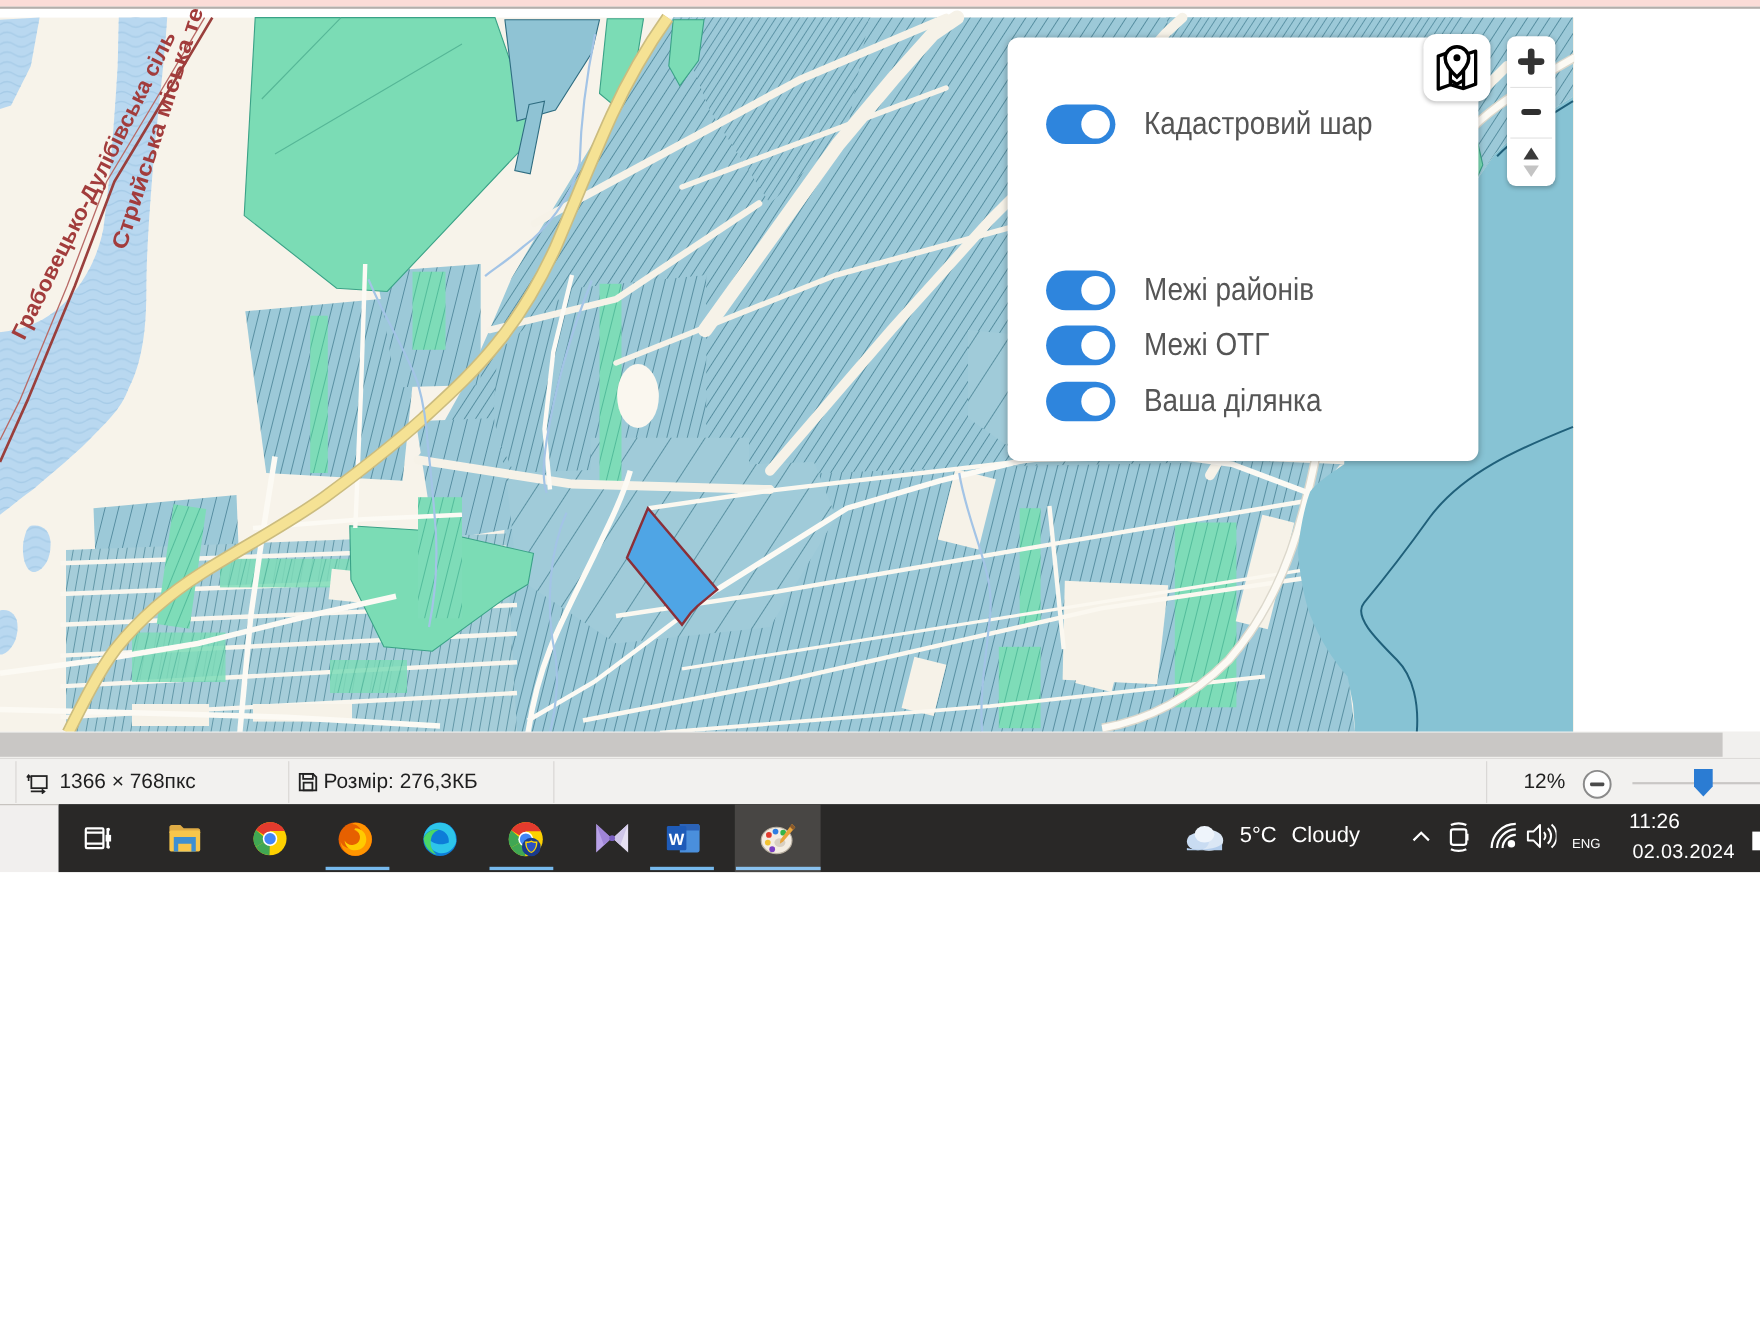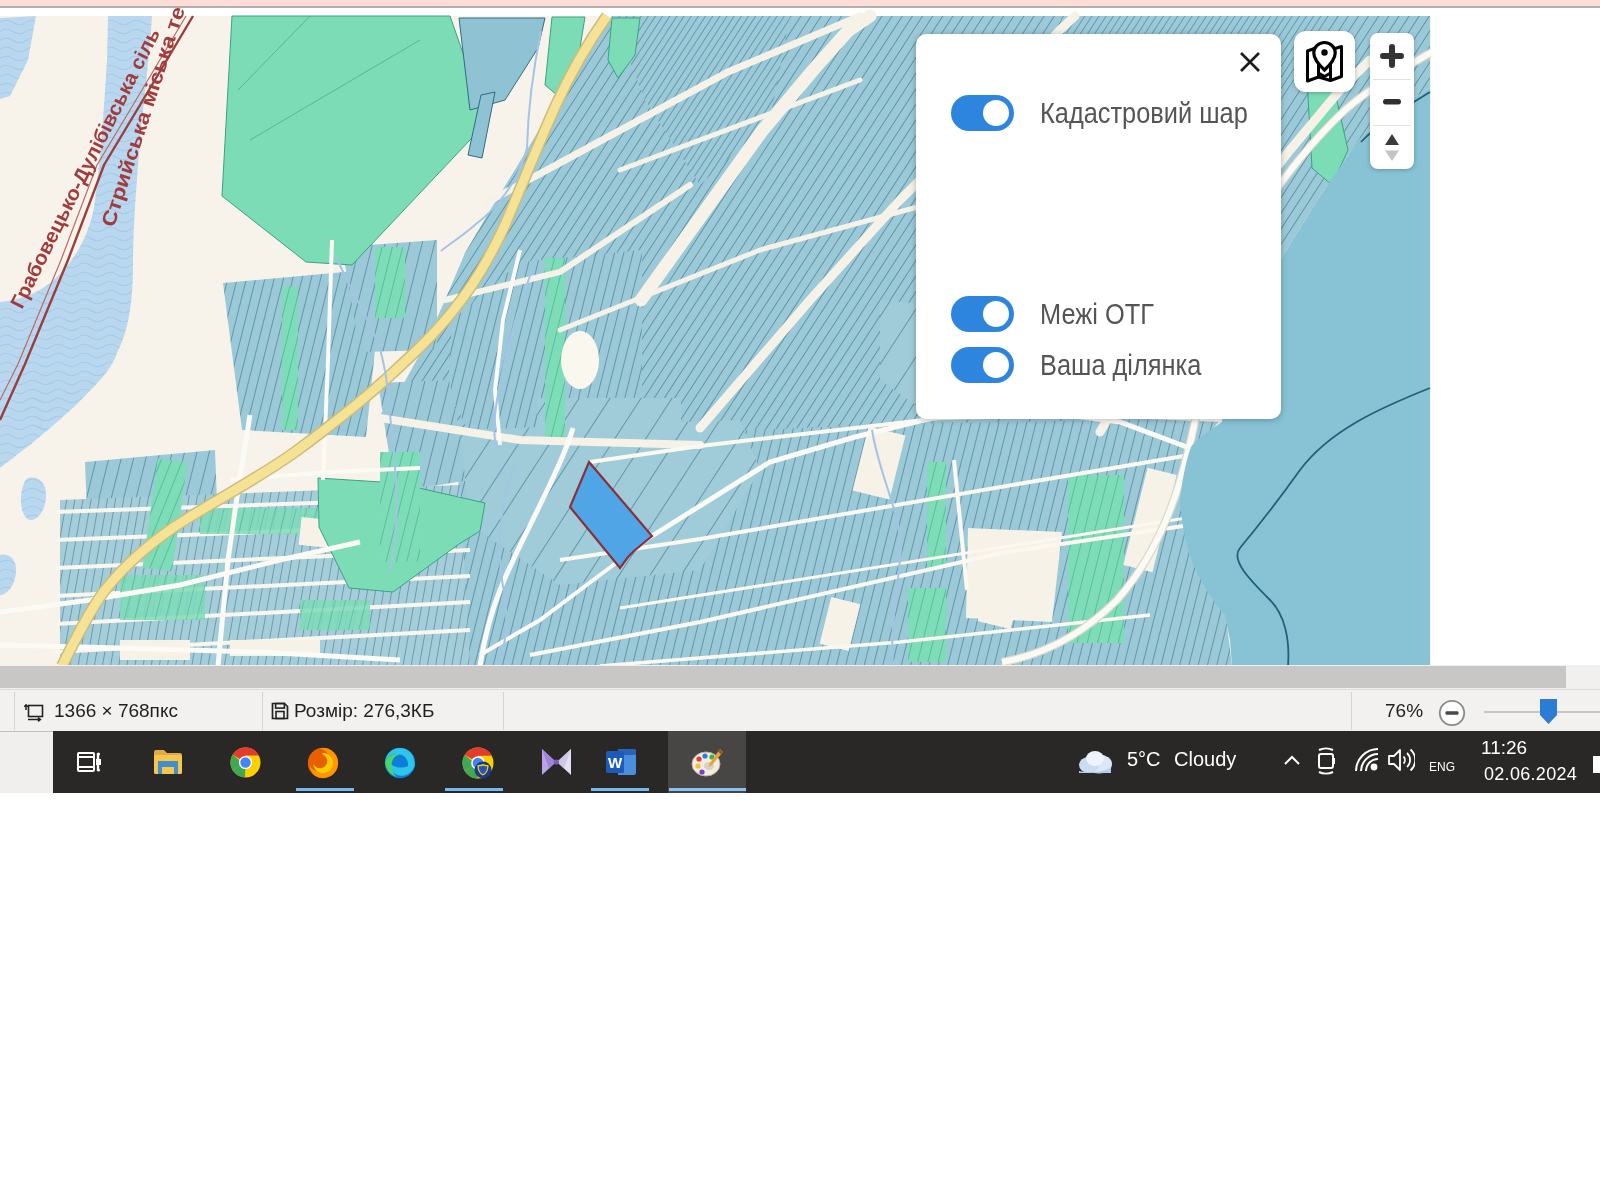--- a/index.html
+++ b/index.html
@@ -2,21 +2,21 @@
 <html><head>
 <meta charset="utf-8">
 <style>
   html,body{margin:0;padding:0;width:1600px;height:1200px;background:#ffffff;overflow:hidden;}
   *{box-sizing:border-box;}
   body{font-family:"Liberation Sans", sans-serif;}
   #pinkbar{position:absolute;left:0;top:0;width:1600px;height:6px;background:#fbdcd7;}
   #grayline{position:absolute;left:0;top:6px;width:1600px;height:2px;background:#b3afab;}
   #mapwrap{position:absolute;left:0;top:0;width:1431px;height:666px;}
   
-  #panel{position:absolute;left:916px;top:34px;width:365px;height:385px;background:#fff;border-radius:10px;box-shadow:0 1px 6px rgba(0,0,0,.28);}
+  #panel{position:absolute;left:916px;top:34px;width:428px;height:385px;background:#fff;border-radius:10px;box-shadow:0 1px 6px rgba(0,0,0,.28);}
   .togglerow{position:absolute;left:35px;width:320px;height:36px;}
   .track{position:absolute;left:0;top:0;width:63px;height:36px;border-radius:18px;background:#2e85dd;}
   .track.off{background:#c9c7c5;}
   .knob{position:absolute;top:5px;width:26px;height:26px;border-radius:50%;background:#fff;}
   .track .knob{right:5px;}
   .track.off .knob{left:5px;}
   .tlabel{position:absolute;left:89px;top:0;height:36px;line-height:36px;font-size:29px;color:#555;white-space:nowrap;transform:scaleX(0.875);transform-origin:left center;}
   #closex{position:absolute;right:20px;top:17px;width:22px;height:22px;}
   
   #locbtn{position:absolute;left:1294px;top:31px;width:61px;height:61px;background:#fff;border-radius:12px;box-shadow:0 1px 4px rgba(0,0,0,.25);}
@@ -227,20 +227,26 @@
 <div id="panel">
  <svg id="closex" viewBox="0 0 22 22">
       <path d="M2,2 L20,20 M20,2 L2,20" stroke="#1c1c1c" stroke-width="2.6" fill="none"></path>
     </svg>
  <div class="togglerow" style="top:61px">
       <div class="track">
         <div class="knob"></div>
       </div>
       <div class="tlabel">Кадастровий шар</div>
     </div>
+ <div class="togglerow" style="top:212px">
+      <div class="track">
+        <div class="knob"></div>
+      </div>
+      <div class="tlabel">Межі районів</div>
+    </div>
  <div class="togglerow" style="top:313px">
       <div class="track">
         <div class="knob"></div>
       </div>
       <div class="tlabel">Ваша ділянка</div>
     </div>
  <div class="togglerow" style="top:262px">
       <div class="track">
         <div class="knob"></div>
       </div>
@@ -281,21 +287,21 @@
   <path d="M2,7 L2,2 M0.2,3.8 L2,1.8 L3.8,3.8" stroke="#222" stroke-width="1.5" fill="none"></path>
   <path d="M4,16.5 L16,16.5 M14,14.6 L16.4,16.5 L14,18.4" stroke="#222" stroke-width="1.5" fill="none"></path>
  </svg>
  <div class="stext" style="left:54px">1366 × 768пкс</div>
  <svg style="position:absolute;left:271px;top:12px" width="18" height="18" viewBox="0 0 18 18">
   <path d="M1.5,1.5 L13.5,1.5 L16.5,4.5 L16.5,16.5 L1.5,16.5 Z" fill="none" stroke="#222" stroke-width="1.7"></path>
   <rect x="5" y="9.5" width="8" height="7" fill="none" stroke="#222" stroke-width="1.6"></rect>
   <rect x="4.6" y="1.5" width="8.8" height="4.6" fill="none" stroke="#222" stroke-width="1.6"></rect>
  </svg>
  <div class="stext" style="left:294px">Розмір: 276,3КБ</div>
- <div class="stext" style="left:1385px">76%</div>
+ <div class="stext" style="left:1385px">12%</div>
  <svg style="position:absolute;left:1438px;top:9px" width="28" height="28" viewBox="0 0 28 28">
   <circle cx="14" cy="14" r="12.2" fill="#fdfdfd" stroke="#8a8a8a" stroke-width="1.8"></circle>
   <rect x="7.5" y="12.3" width="13" height="3.4" rx="1.2" fill="#4a4a4a"></rect>
  </svg>
 
  <div style="position:absolute;left:1484px;top:21px;width:116px;height:2px;background:#c9c7c5"></div>
  <svg style="position:absolute;left:1539px;top:8px" width="19" height="27" viewBox="0 0 19 27">
   <path d="M1,1 L18,1 L18,17 L9.5,26 L1,17 Z" fill="#2b7cd3"></path>
  </svg>
 </div>
@@ -413,17 +419,17 @@
    <path d="M13,25 C13,18.5 18.5,13 25,13"></path>
   </g>
   <circle cx="21" cy="21" r="3.4" fill="#fff"></circle>
  </svg>
  <svg class="ticon" style="left:1334px;top:16px" width="28" height="26" viewBox="0 0 28 26">
   <path d="M2,9 L7,9 L13,3 L13,23 L7,17 L2,17 Z" fill="none" stroke="#fff" stroke-width="1.8" stroke-linejoin="round"></path>
   <path d="M16.5,9.5 A5,5 0 0 1 16.5,16.5 M20,6 A9.5,9.5 0 0 1 20,20 M23.5,2.5 A14,14 0 0 1 23.5,23.5" stroke="#fff" stroke-width="1.8" fill="none"></path>
  </svg>
  <div class="traytext" style="left:1376px;top:29px;font-size:12px">ENG</div>
  <div class="traytext" style="left:1428px;top:6px;font-size:19px;width:94px;text-align:left">11:26</div>
- <div class="traytext" style="left:1431px;top:33px;font-size:18px;letter-spacing:0.3px">02.06.2024</div>
+ <div class="traytext" style="left:1431px;top:33px;font-size:18px;letter-spacing:0.3px">02.03.2024</div>
  <div style="position:absolute;left:1540px;top:25px;width:7px;height:17px;background:#fff"></div>
 </div>
 <div id="tbleft"></div>
 <div id="belowwhite"></div>
 
 </body></html>

